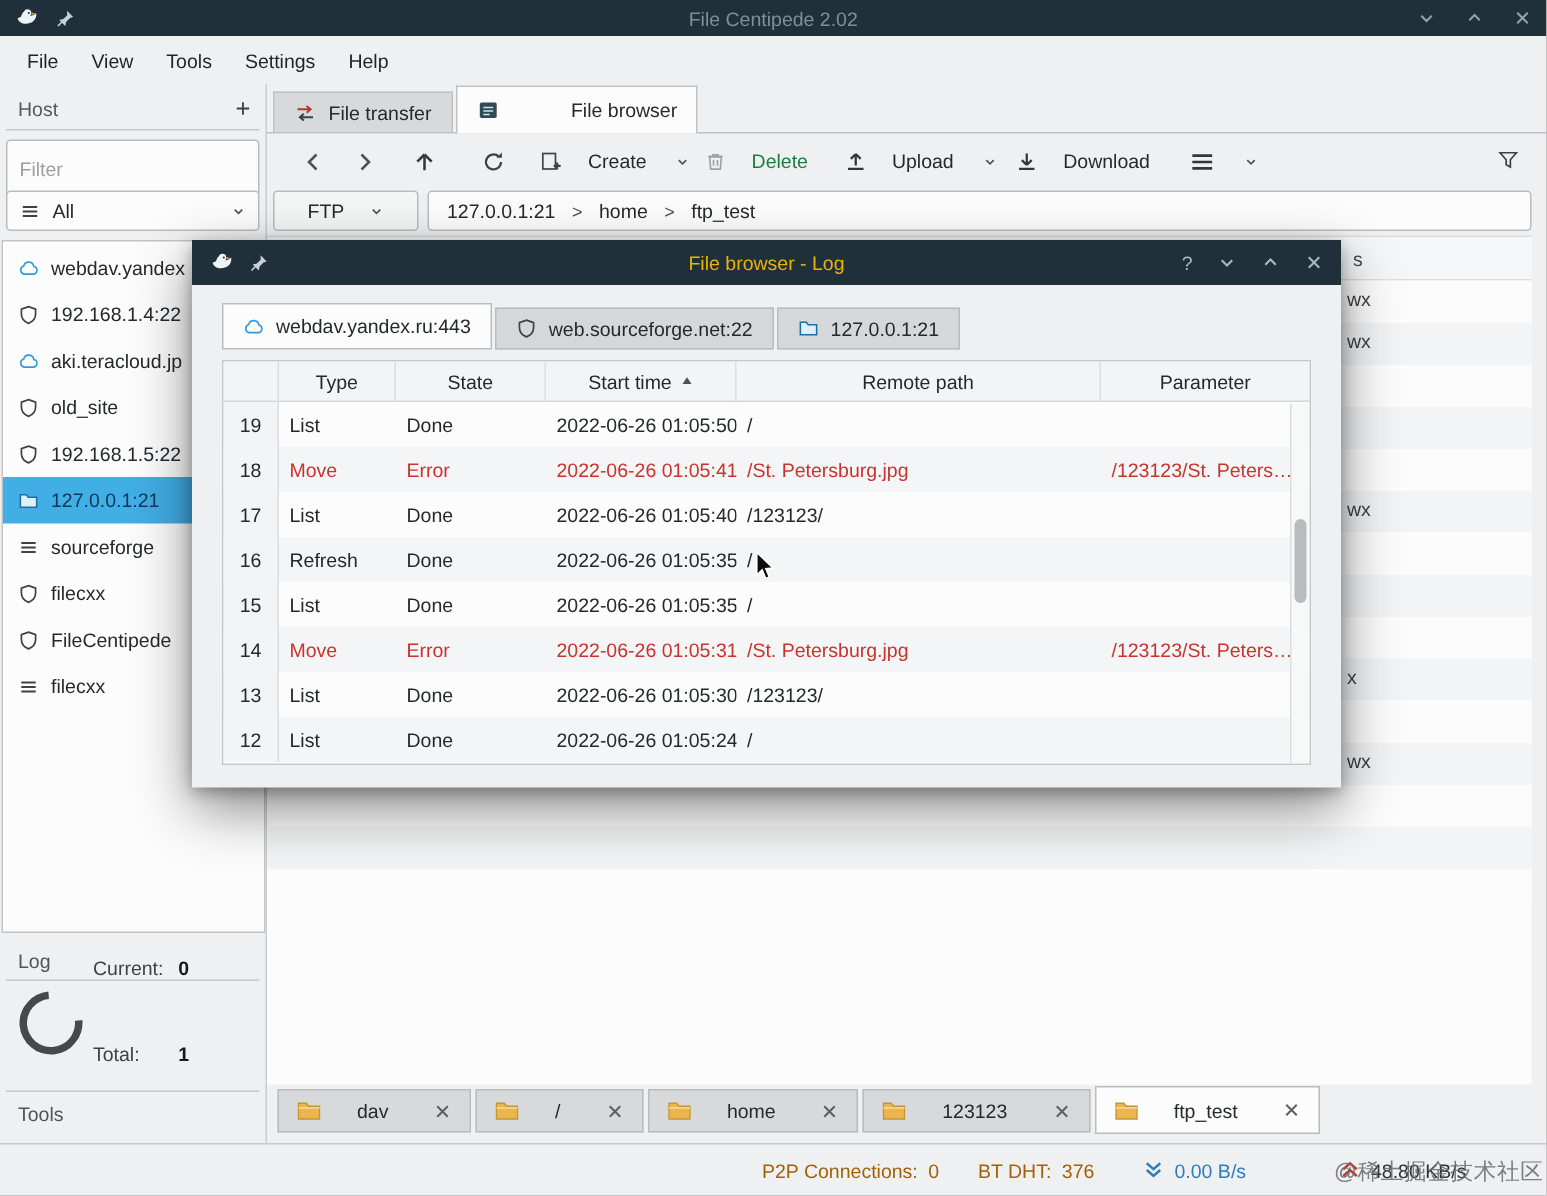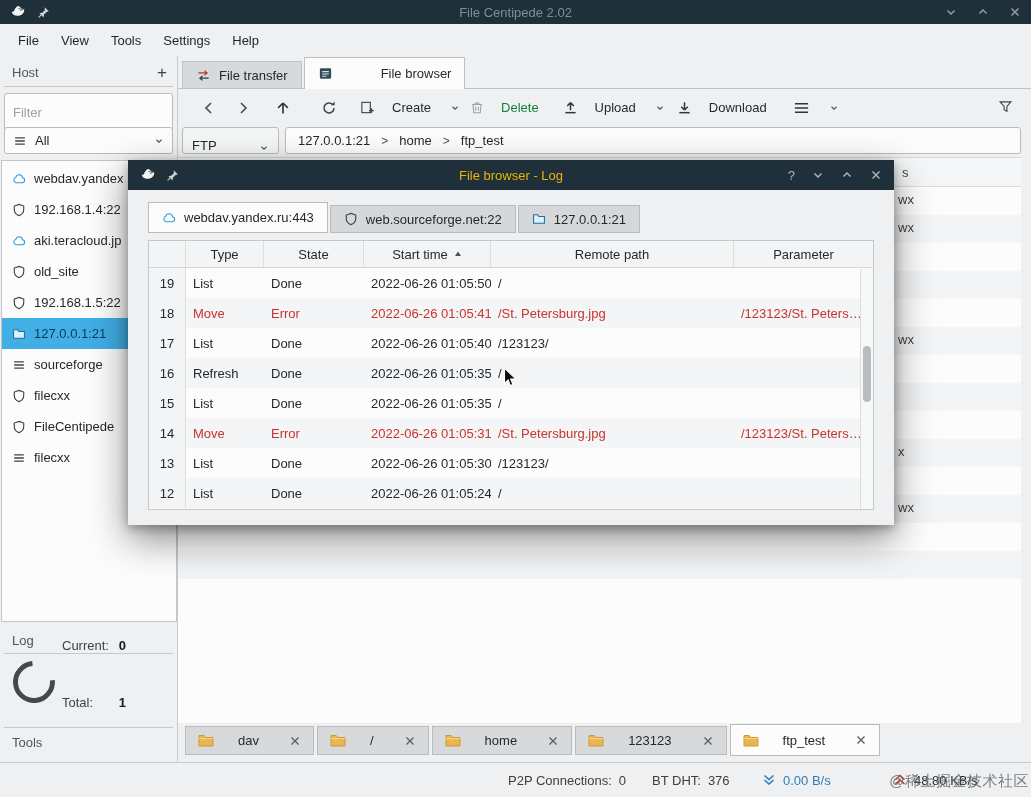--- a/index.html
+++ b/index.html
@@ -63,21 +63,21 @@
   .tool-btn .caret{margin-left:2px;}
   .tool-btn.disabled{color:#15803d;}
   .btn-up{margin-left:6px;} .btn-refresh{margin-left:12px;}
   .btn-create{margin-left:14px;} .btn-delete{margin-left:10px;}
   .btn-upload{margin-left:24px;} .btn-download{margin-left:12px;}
   .btn-menu{margin-left:26px;}
   .btn-funnel{position:absolute;right:18px;top:10px;background:none;border:none;}
 
   .addressbar{position:absolute;top:70px;left:4px;right:10px;height:29px;display:flex;gap:6px;align-items:center;}
   .proto-combo{width:97px;height:27px;border:1px solid #b9bbbd;border-radius:3px;background:#f4f5f5;
-               display:flex;align-items:flex-end;gap:8px;padding:0 9px;}
+               display:flex;align-items:center;gap:8px;padding:0 22px;}
   .proto-combo .caret{margin-left:auto;}
   .breadcrumb{flex:1;height:27px;border:1px solid #b9bbbd;border-radius:3px;background:#fcfcfc;
               display:flex;align-items:center;padding:0 12px;}
   .crumb+.crumb::before{content:">";margin:0 11px;color:#4b5256;font-size:12px;}
 
   .file-area{position:absolute;top:101px;left:0;right:10px;bottom:39px;background:#fcfcfc;border-top:1px solid #d9dadb;}
   .file-header{position:absolute;top:0;left:0;right:0;height:29px;background:#f5f6f7;border-bottom:1px solid #dcdddd;}
   .file-header .frag{position:absolute;top:7px;color:#44494c;}
   .file-stripes{position:absolute;top:29px;left:0;right:0;height:420px;
                 background:repeating-linear-gradient(#fcfcfc 0 28px,#f3f4f5 28px 56px);}
@@ -92,21 +92,21 @@
   .session-bar{position:absolute;left:0;right:0;bottom:0;height:39px;display:flex;align-items:flex-start;
                padding:1px 0 0 7px;}
   .session-tab{height:29px;margin-top:2px;display:flex;align-items:center;gap:24px;padding:0 12px;
                background:#d8d9da;border:1px solid #b9bbbc;margin-right:3px;white-space:nowrap;}
   .session-tab.active{height:32px;margin-top:0;background:#fcfcfc;}
   .session-tab .close{color:#5a6putem064;}
   .session-tab .close{color:#5a6064;margin-left:6px;}
 
   
   .statusbar{position:absolute;left:0;right:0;bottom:0;height:35px;border-top:1px solid #c8c9ca;background:#eff0f1;}
-  .sb-item{position:absolute;top:0;height:100%;display:flex;align-items:center;gap:7px;color:#404040;}
+  .sb-item{position:absolute;top:0;height:100%;display:flex;align-items:center;gap:7px;color:#a16207;}
   .sb-p2p{left:508px;} .sb-dht{left:652px;}
   .sb-down{left:762px;color:#2d7dbb;} .sb-up{left:893px;color:#2b3136;}
   .watermark{position:absolute;right:2px;bottom:6px;font-size:15px;color:rgba(104,109,113,0.88);
              letter-spacing:0.5px;z-index:50;}
 
   
   .dialog{position:absolute;left:128px;top:160px;width:766px;height:365px;background:#eff0f1;z-index:20;
           box-shadow:0 14px 36px rgba(0,0,0,0.45),0 3px 10px rgba(0,0,0,0.3);}
   .dlg-titlebar{position:absolute;top:0;left:0;right:0;height:30px;background:#20303a;display:flex;
                 align-items:center;padding:0 12px;gap:9px;}

